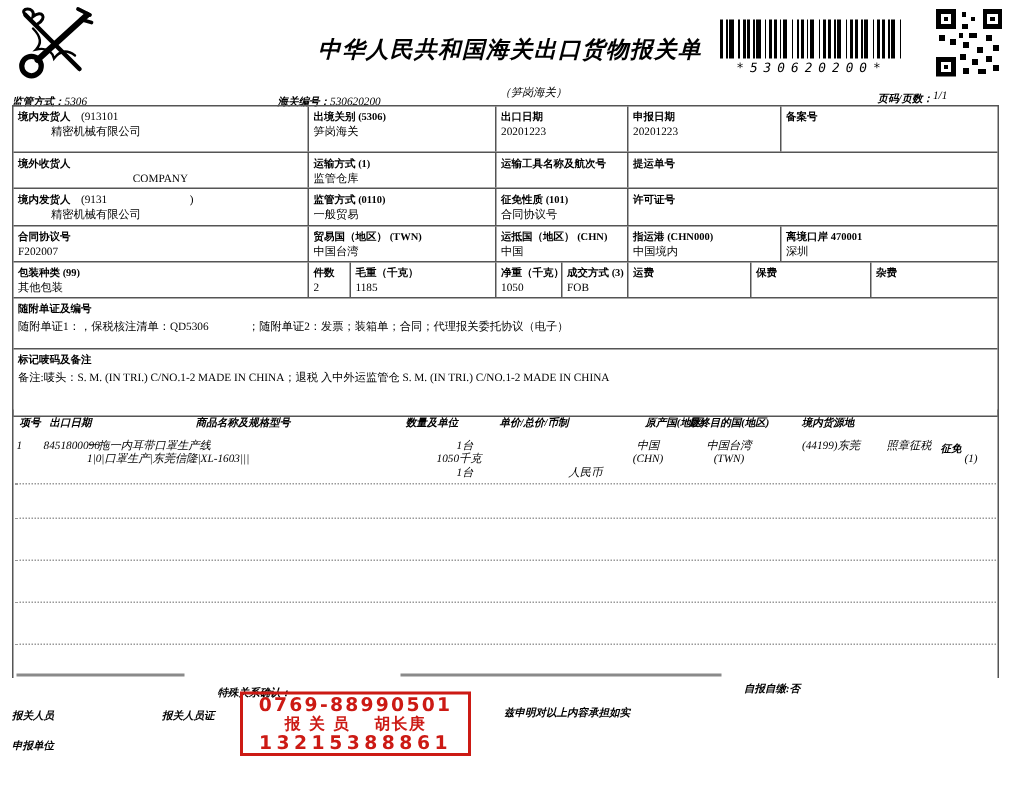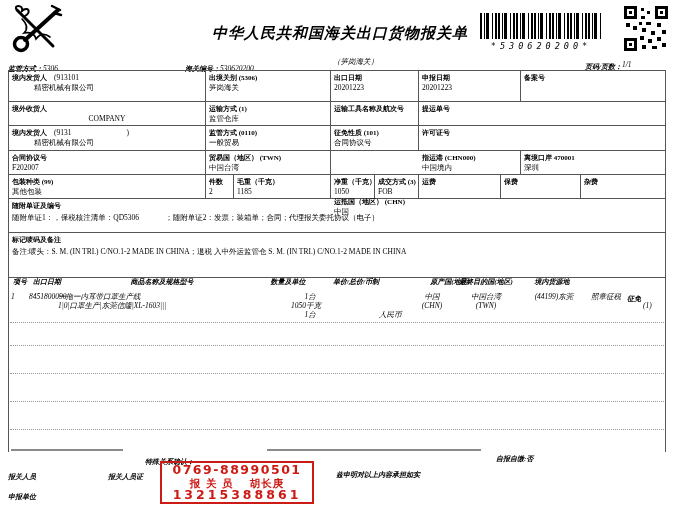--- a/index.html
+++ b/index.html
@@ -157,21 +157,21 @@
 
     <div class="frow" style="height:24px;">
       <div class="fcell" style="width:197px;">
         <div class="lbl">合同协议号</div>
         <div class="val">F202007</div>
       </div>
       <div class="fcell" style="width:125px;">
         <div class="lbl">贸易国（地区） (TWN)</div>
         <div class="val">中国台湾</div>
       </div>
-      <div class="fcell" style="width:88px;margin-top:44px;">
+      <div class="fcell" style="width:88px;">
         <div class="lbl">运抵国（地区） (CHN)</div>
         <div class="val">中国</div>
       </div>
       <div class="fcell" style="width:102px;">
         <div class="lbl">指运港 (CHN000)</div>
         <div class="val">中国境内</div>
       </div>
       <div class="fcell">
         <div class="lbl">离境口岸 470001</div>
         <div class="val">深圳</div>

